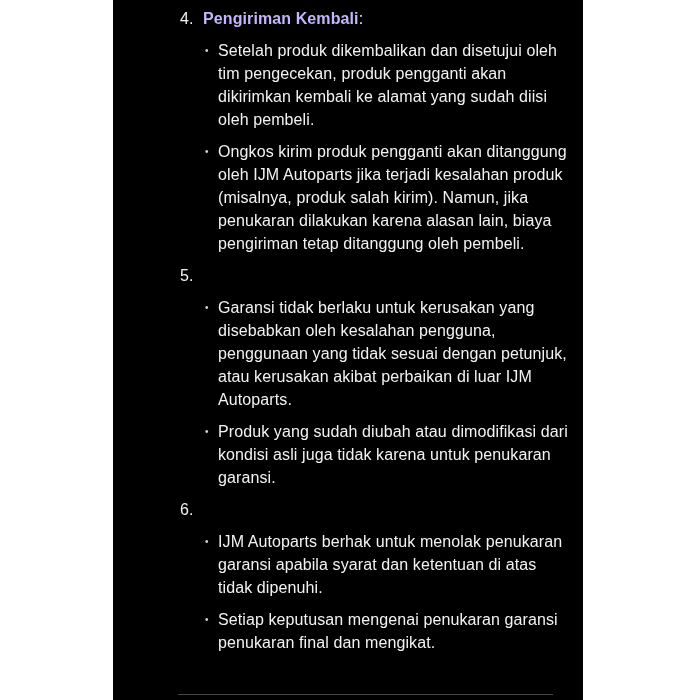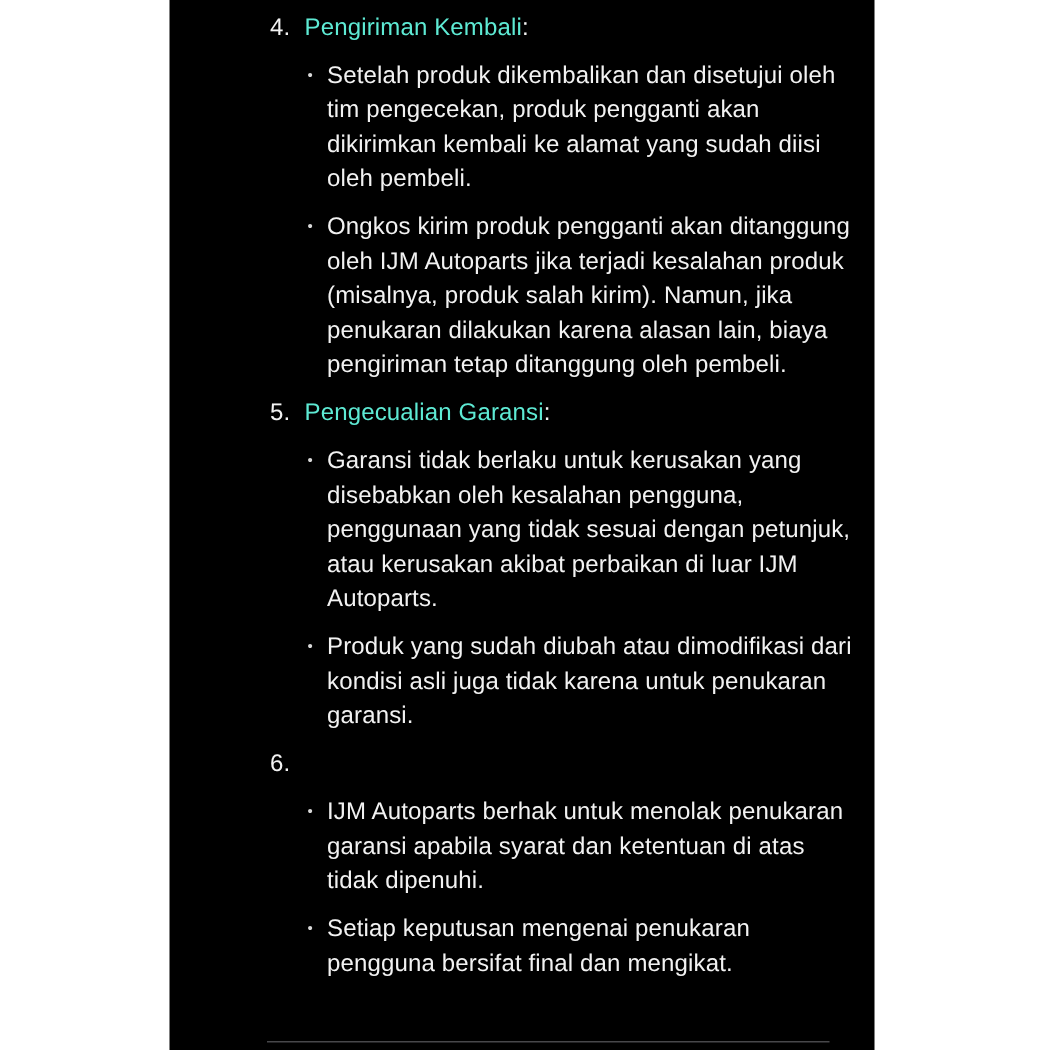--- a/index.html
+++ b/index.html
@@ -44,22 +44,22 @@
   .h-row {
     display: flex;
     margin: 0 0 9px 0;
   }
   .num {
     flex: none;
     width: 23px;
     font-weight: normal;
   }
   .h-title {
-    font-weight: normal;
-    color: #5eead4;
+    font-weight: bold;
+    color: #c4b5fd;
   }
   .h-colon { font-weight: normal; }
   ul.bullets {
     list-style: none;
     margin: 0;
     padding: 0 0 0 25px;
   }
   li.bullet {
     display: flex;
     margin: 0 0 9px 0;
@@ -104,21 +104,20 @@
   <li class="bullet">
     <span class="dot">•</span>
     <span class="b-text">Ongkos kirim produk pengganti akan ditanggung oleh IJM Autoparts jika terjadi kesalahan produk (misalnya, produk salah kirim). Namun, jika penukaran dilakukan karena alasan lain, biaya pengiriman tetap ditanggung oleh pembeli.</span>
   </li>
 </ul>
   </li>
 
   <li class="section">
     <div class="h-row">
       <span class="num">5.</span>
-      <span class="h-text"><b class="h-title">Pengecualian Garansi</b><span class="h-colon">:</span></span>
     </div>
     <ul class="bullets">
   <li class="bullet">
     <span class="dot">•</span>
     <span class="b-text">Garansi tidak berlaku untuk kerusakan yang disebabkan oleh kesalahan pengguna, penggunaan yang tidak sesuai dengan petunjuk, atau kerusakan akibat perbaikan di luar IJM Autoparts.</span>
   </li>
 
   <li class="bullet">
     <span class="dot">•</span>
     <span class="b-text">Produk yang sudah diubah atau dimodifikasi dari kondisi asli juga tidak karena untuk penukaran garansi.</span>
@@ -131,21 +130,21 @@
       <span class="num">6.</span>
     </div>
     <ul class="bullets">
   <li class="bullet">
     <span class="dot">•</span>
     <span class="b-text">IJM Autoparts berhak untuk menolak penukaran garansi apabila syarat dan ketentuan di atas tidak dipenuhi.</span>
   </li>
 
   <li class="bullet">
     <span class="dot">•</span>
-    <span class="b-text">Setiap keputusan mengenai penukaran pengguna bersifat final dan mengikat.</span>
+    <span class="b-text">Setiap keputusan mengenai penukaran garansi penukaran final dan mengikat.</span>
   </li>
 </ul>
   </li>
 </ol>
     </div>
     <div class="divider"></div>
   </div>
 </div>
 
 </body></html>

